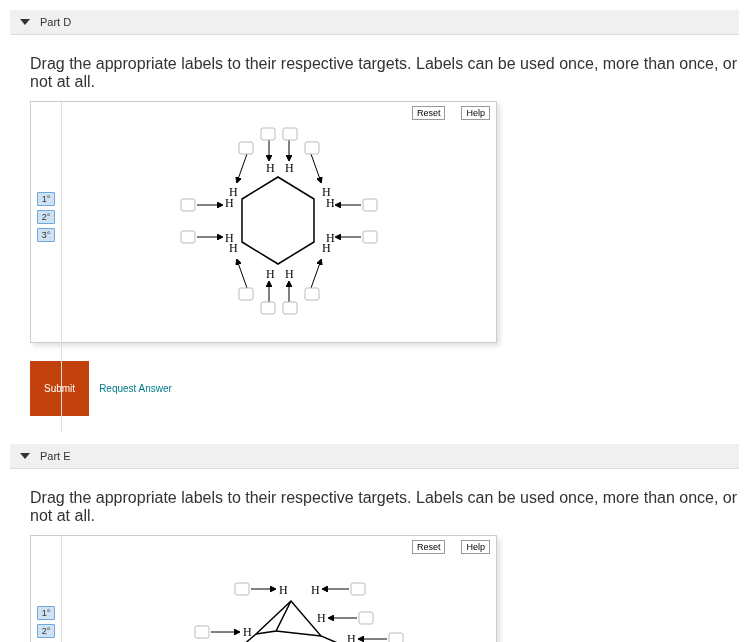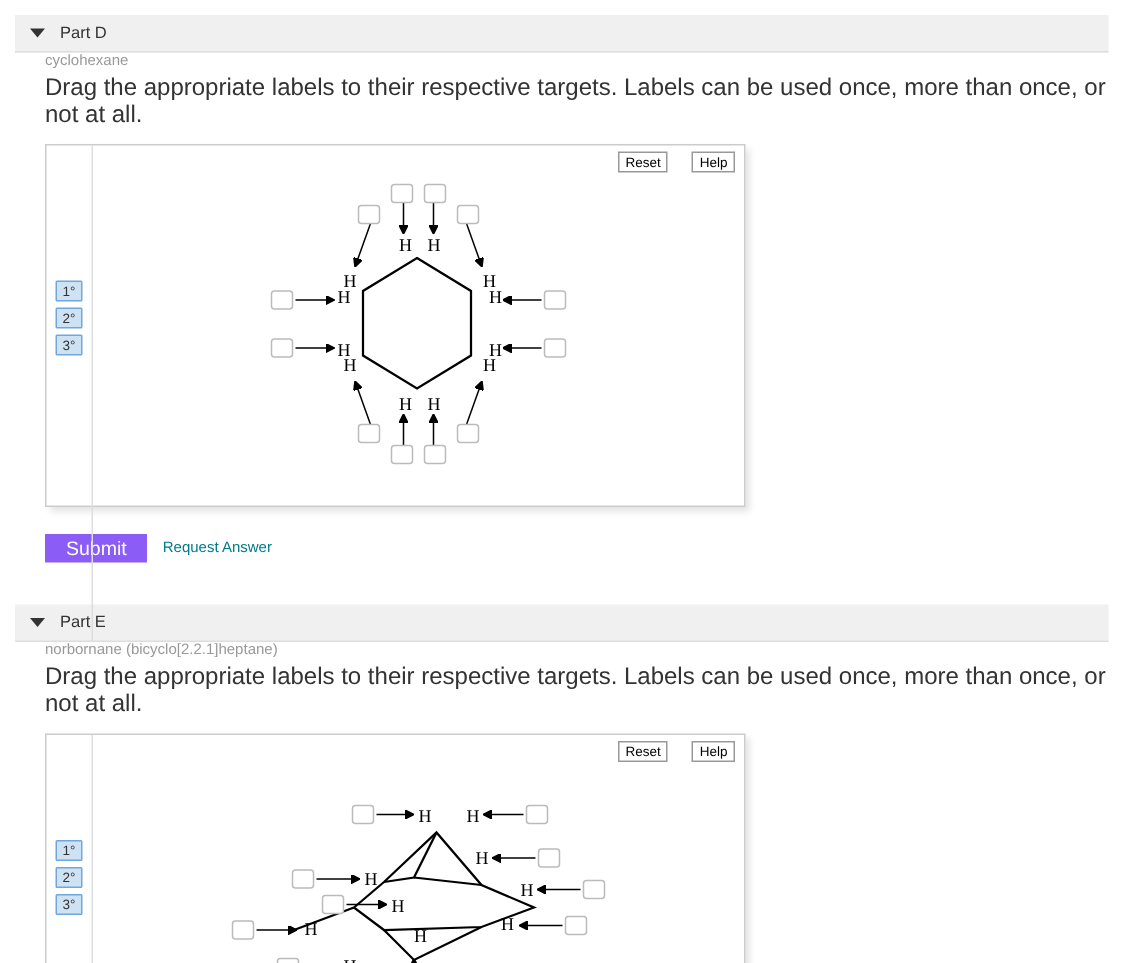--- a/index.html
+++ b/index.html
@@ -1,40 +1,39 @@
 <!DOCTYPE html>
 <html><head>
 <meta charset="utf-8">
 <style>
 body{font-family:Arial,sans-serif;font-size:11px;color:#333;margin:0;padding:10px;background:#fff}
-.part-header{display:flex;align-items:center;background:#f0f0f0;padding:6px 10px;margin-bottom:0;border-bottom:1px solid #ddd}
+.part-header{display:flex;align-items:center;background:#f0f0f0;padding:6px 10px;margin-bottom:20px;border-bottom:1px solid #ddd}
 .part-header .triangle{width:0;height:0;border-left:5px solid transparent;border-right:5px solid transparent;border-top:6px solid #333;margin-right:10px}
 .part-content{padding:0 0 0 20px}
 .subtitle{color:#999;font-size:10px;margin-bottom:4px}
 .instruction{font-size:16px;margin-bottom:10px}
 .canvas-frame{border:1px solid #ccc;box-shadow:3px 3px 5px rgba(0,0,0,0.12);position:relative;width:465px;height:240px;background:#fff;margin-bottom:18px}
 .toolbar{position:absolute;top:4px;right:6px;display:flex;gap:16px}
 .small-btn{border:1px solid #999;background:#fff;font-size:9px;padding:1px 4px;cursor:pointer}
 .label-tray{position:absolute;top:0;left:0;width:30px;height:100%;border-right:1px solid #ddd;display:flex;flex-direction:column;align-items:center;padding-top:90px;gap:4px}
 .label-item{background:#cfe2f3;border:1px solid #6fa8dc;font-size:9px;padding:1px 4px;cursor:move;border-radius:1px}
 .diagram-area{position:absolute;left:30px;top:0;right:0;bottom:0;overflow:hidden}
 .diagram-area svg{width:100%;height:100%}
 .submit-row{display:flex;gap:10px;align-items:center;margin-bottom:28px}
-.submit-btn{background:#8b5cf6;color:#fff;border:none;padding:2px 14px;font-size:13px;cursor:pointer}
+.submit-btn{background:#c2410c;color:#fff;border:none;padding:22px 14px;font-size:10px;cursor:pointer}
 .link{color:#007a8a;font-size:10px;cursor:pointer}
 </style>
 </head>
 <body>
 
 <div class="part-header">
   <div class="triangle"></div>
   <div>Part D</div>
 </div>
 <div class="part-content">
-  <div class="subtitle">cyclohexane</div>
   <div class="instruction">Drag the appropriate labels to their respective targets. Labels can be used once, more than once, or not at all.</div>
 
   <div class="canvas-frame">
     <div class="toolbar">
       <button class="small-btn">Reset</button>
       <button class="small-btn">Help</button>
     </div>
     <div class="label-tray">
       <div class="label-item">1°</div>
       <div class="label-item">2°</div>
@@ -114,21 +113,20 @@
     <button class="submit-btn">Submit</button>
     <span class="link">Request Answer</span>
   </div>
 </div>
 
 <div class="part-header">
   <div class="triangle"></div>
   <div>Part E</div>
 </div>
 <div class="part-content">
-  <div class="subtitle">norbornane (bicyclo[2.2.1]heptane)</div>
   <div class="instruction">Drag the appropriate labels to their respective targets. Labels can be used once, more than once, or not at all.</div>
 
   <div class="canvas-frame" style="height:200px">
     <div class="toolbar">
       <button class="small-btn">Reset</button>
       <button class="small-btn">Help</button>
     </div>
     <div class="label-tray" style="padding-top:70px">
       <div class="label-item">1°</div>
       <div class="label-item">2°</div>

